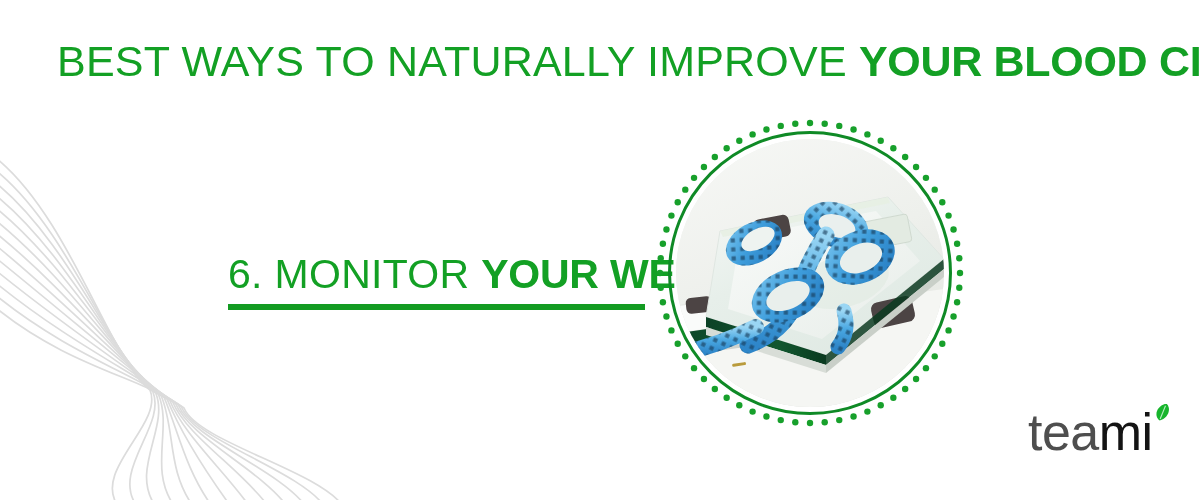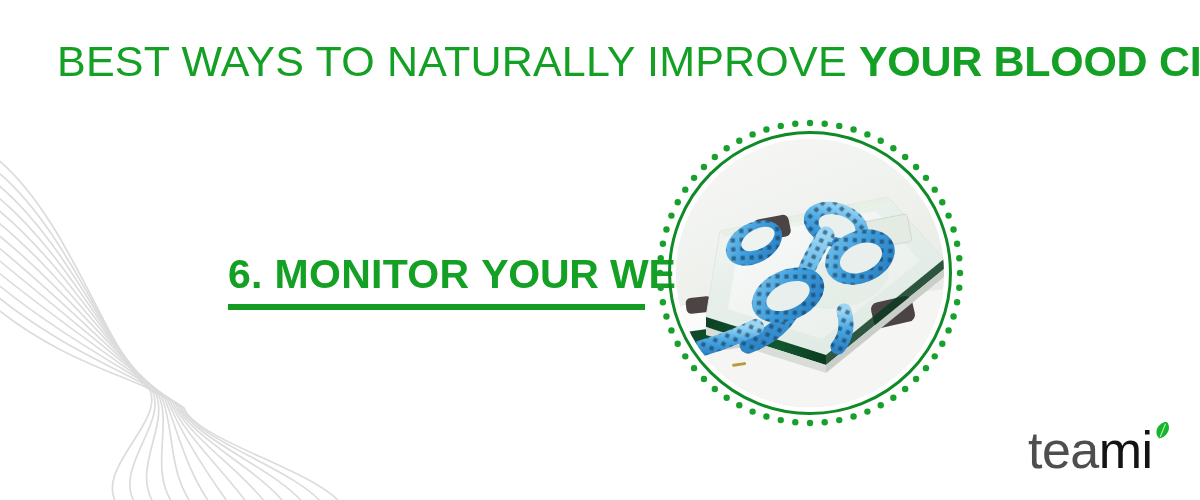--- a/index.html
+++ b/index.html
@@ -58,21 +58,21 @@
   }
   #subtitle {
     font-size: 41px;
     line-height: 48px;
     color: #13a024;
     white-space: nowrap;
     font-weight: 300;
     letter-spacing: 0.3px;
   }
   #subtitle .light {
-    font-weight: 700;
+    font-weight: 400;
   }
   #subtitle .bold {
     font-weight: 700;
     letter-spacing: -0.2px;
   }
   #subtitle-rule {
     margin-top: 6px;
     width: 417px;
     height: 6px;
     background: #139b22;
@@ -111,21 +111,21 @@
     background: #eef1ef;
   }
   #badge-photo svg {
     display: block;
   }
 
   
   #logo {
     position: absolute;
     left: 1028px;
-    top: 420px;
+    top: 402px;
     width: 145px;
     height: 58px;
   }
   #logo-text {
     position: absolute;
     left: 0;
     bottom: 2px;
     font-size: 52px;
     line-height: 52px;
     letter-spacing: -0.5px;

